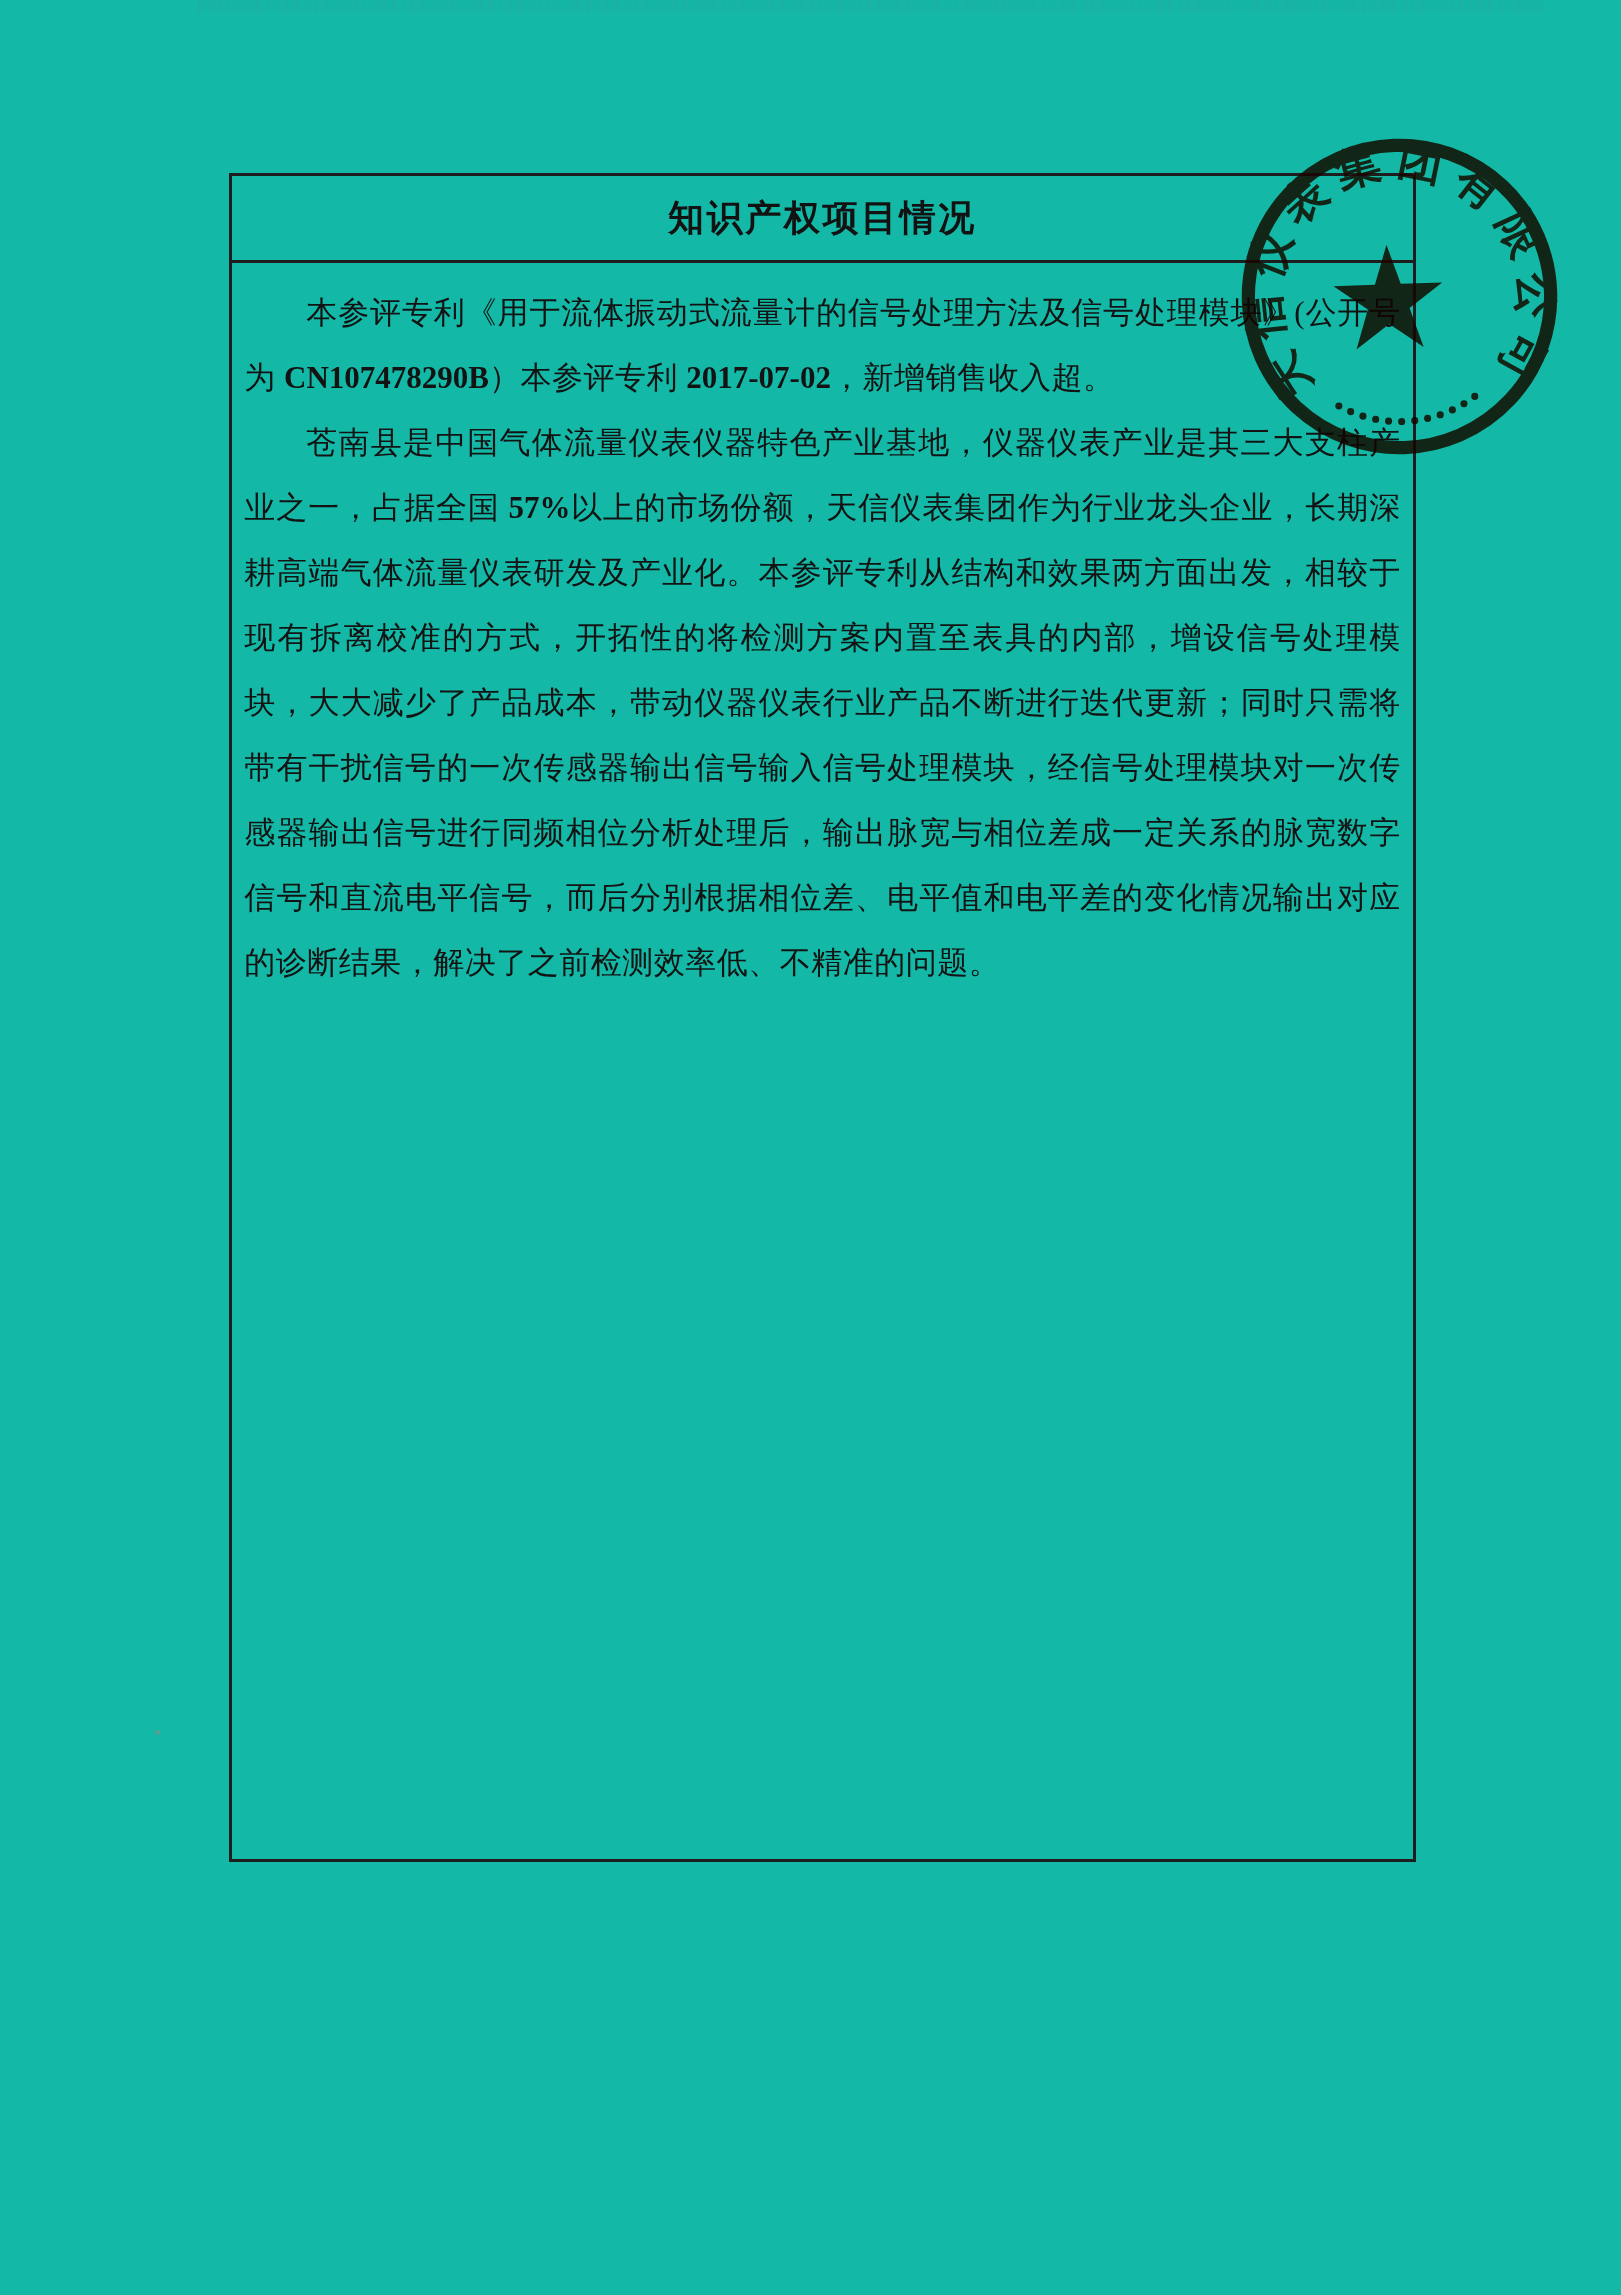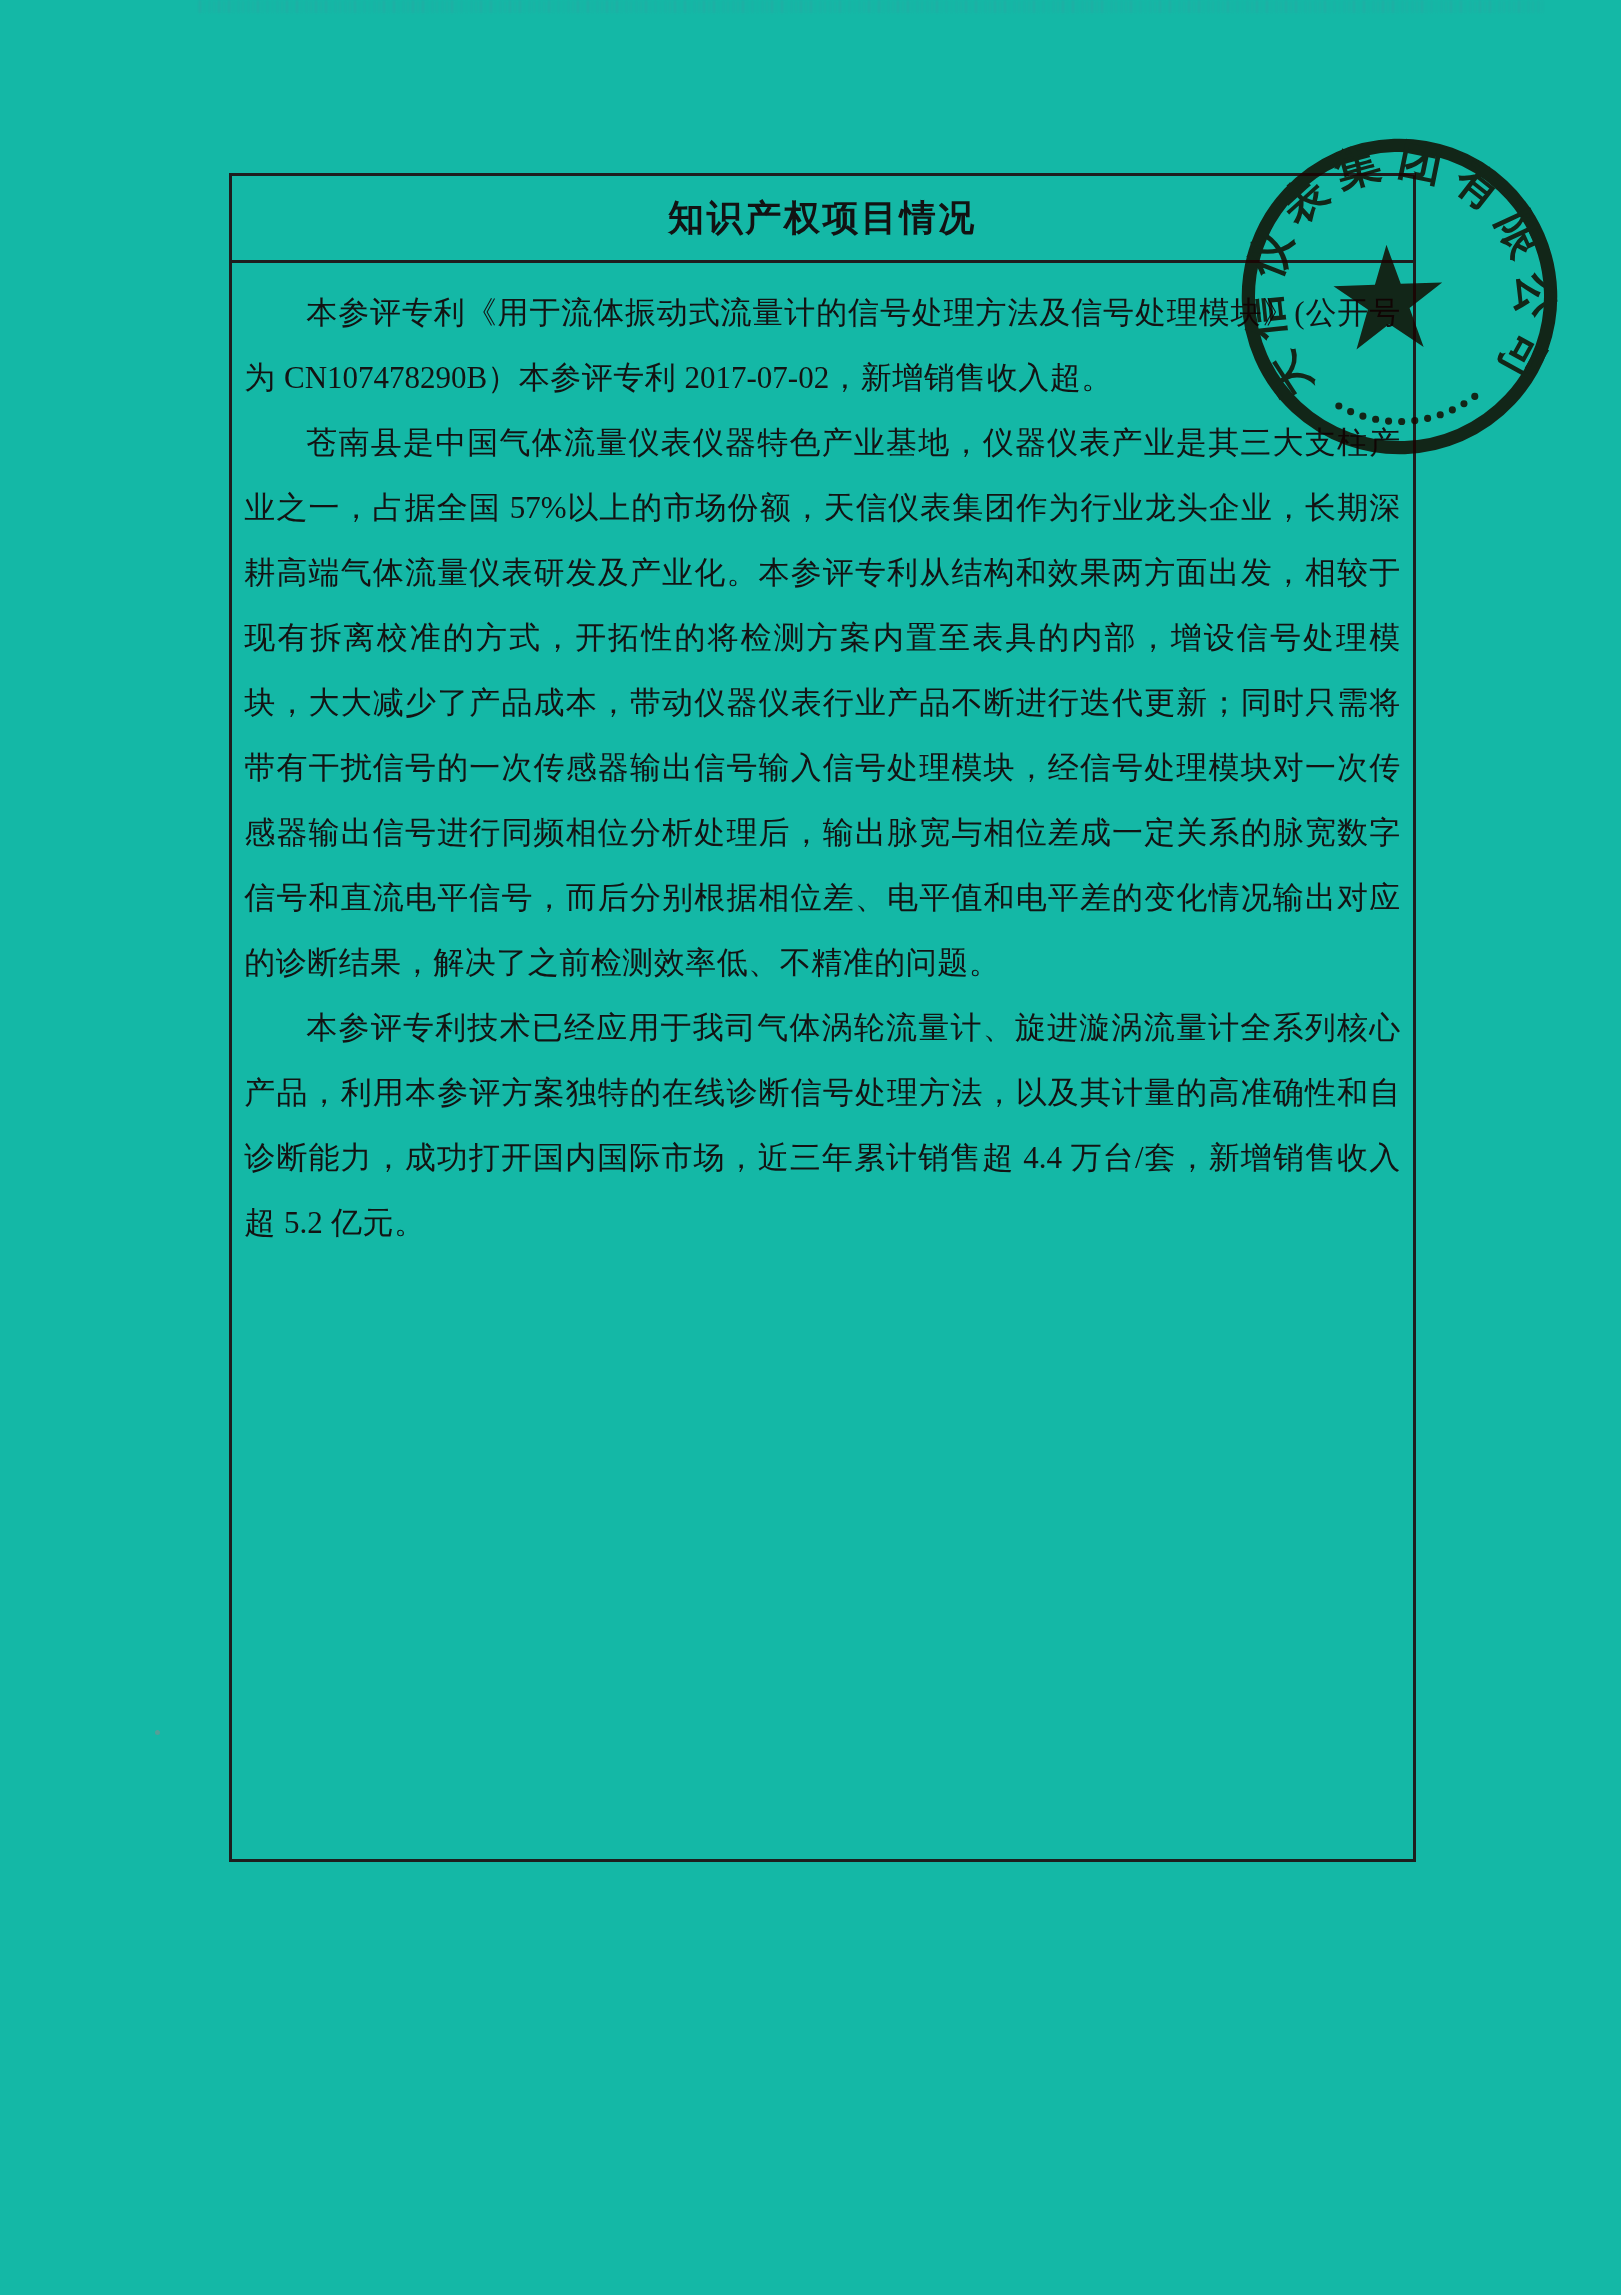--- a/index.html
+++ b/index.html
@@ -50,21 +50,21 @@
     margin:0;
     font-size:31px;
     line-height:65px;
     text-align:justify;
     text-justify:inter-character;
     text-indent:2em;
     letter-spacing:0.5px;
     color:#131313;
   }
   .para .num{
-    font-weight:400;
+    font-weight:700;
     letter-spacing:0;
   }
   
   .stamp{
     position:absolute;
     left:1231px;top:128px;
     width:337px;height:337px;
     mix-blend-mode:multiply;
     opacity:.93;
     transform:rotate(-2deg);
@@ -88,21 +88,20 @@
   <div class="top-noise"></div>
   <div class="scan-speck"></div>
 
   <div class="box">
     <div class="title-row">
       <h1>知识产权项目情况</h1>
     </div>
     <div class="body">
         <p class="para"><span>本参评专利《用于流体振动式流量计的信号处理方法及信号处理模块》(公开号为 </span><span class="num">CN107478290B</span><span>）本参评专利 </span><span class="num">2017-07-02</span><span>，新增销售收入超。</span></p>
         <p class="para"><span>苍南县是中国气体流量仪表仪器特色产业基地，仪器仪表产业是其三大支柱产业之一，占据全国 </span><span class="num">57%</span><span>以上的市场份额，天信仪表集团作为行业龙头企业，长期深耕高端气体流量仪表研发及产业化。本参评专利从结构和效果两方面出发，相较于现有拆离校准的方式，开拓性的将检测方案内置至表具的内部，增设信号处理模块，大大减少了产品成本，带动仪器仪表行业产品不断进行迭代更新；同时只需将带有干扰信号的一次传感器输出信号输入信号处理模块，经信号处理模块对一次传感器输出信号进行同频相位分析处理后，输出脉宽与相位差成一定关系的脉宽数字信号和直流电平信号，而后分别根据相位差、电平值和电平差的变化情况输出对应的诊断结果，解决了之前检测效率低、不精准的问题。</span></p>
-        <p class="para"><span>本参评专利技术已经应用于我司气体涡轮流量计、旋进漩涡流量计全系列核心产品，利用本参评方案独特的在线诊断信号处理方法，以及其计量的高准确性和自诊断能力，成功打开国内国际市场，近三年累计销售超 </span><span class="num">4.4</span><span> 万台/套，新增销售收入超 </span><span class="num">5.2</span><span> 亿元。</span></p>
       </div>
   </div>
 
   <svg class="stamp" viewBox="0 0 660 660" xmlns="http://www.w3.org/2000/svg" xmlns:xlink="http://www.w3.org/1999/xlink">
     <circle class="ring" cx="330" cy="330" r="296" fill="none" stroke-width="26"></circle>
     <path id="stamp-text-arc" d="M 162,498 A 237,237 0 1 1 498,498" fill="none"></path>
     <text class="arc-text" text-anchor="middle">
       <textPath href="#stamp-text-arc" xlink:href="#stamp-text-arc" startOffset="50%">天信仪表集团有限公司</textPath>
     </text>
     <polygon class="star" transform="translate(-22,10)" points="330,218 355.3,295.2 436.5,295.4 370.9,343.3 395.8,420.6 330,373 264.2,420.6 289.1,343.3 223.5,295.4 304.7,295.2"></polygon>

